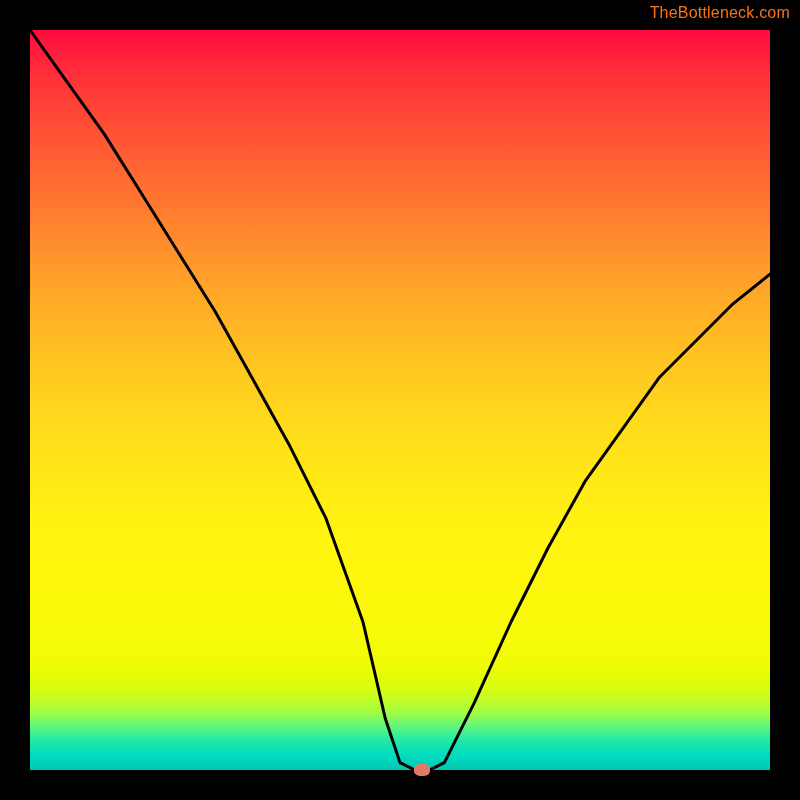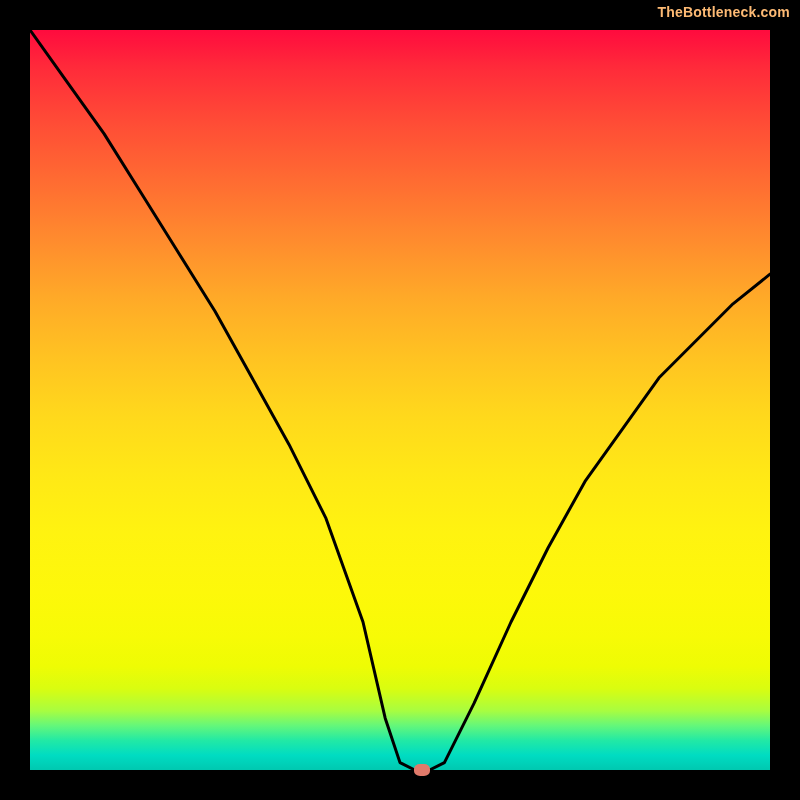--- a/index.html
+++ b/index.html
@@ -42,23 +42,23 @@
       #64f77a 94%,
       #22e9a5 96%,
       #00dcc2 98%,
       #00c8b0 100%
     );
   }
   .watermark {
     position: absolute;
     top: 4px;
     right: 10px;
-    color: #fdba74;
-    font-size: 14px;
-    font-weight: 700;
+    color: #f97316;
+    font-size: 16px;
+    font-weight: 400;
     letter-spacing: 0.2px;
   }
   .marker {
     position: absolute;
     width: 16px;
     height: 12px;
     border-radius: 6px / 5px;
     background: #e07a6a;
     transform: translate(-50%, -50%);
   }

